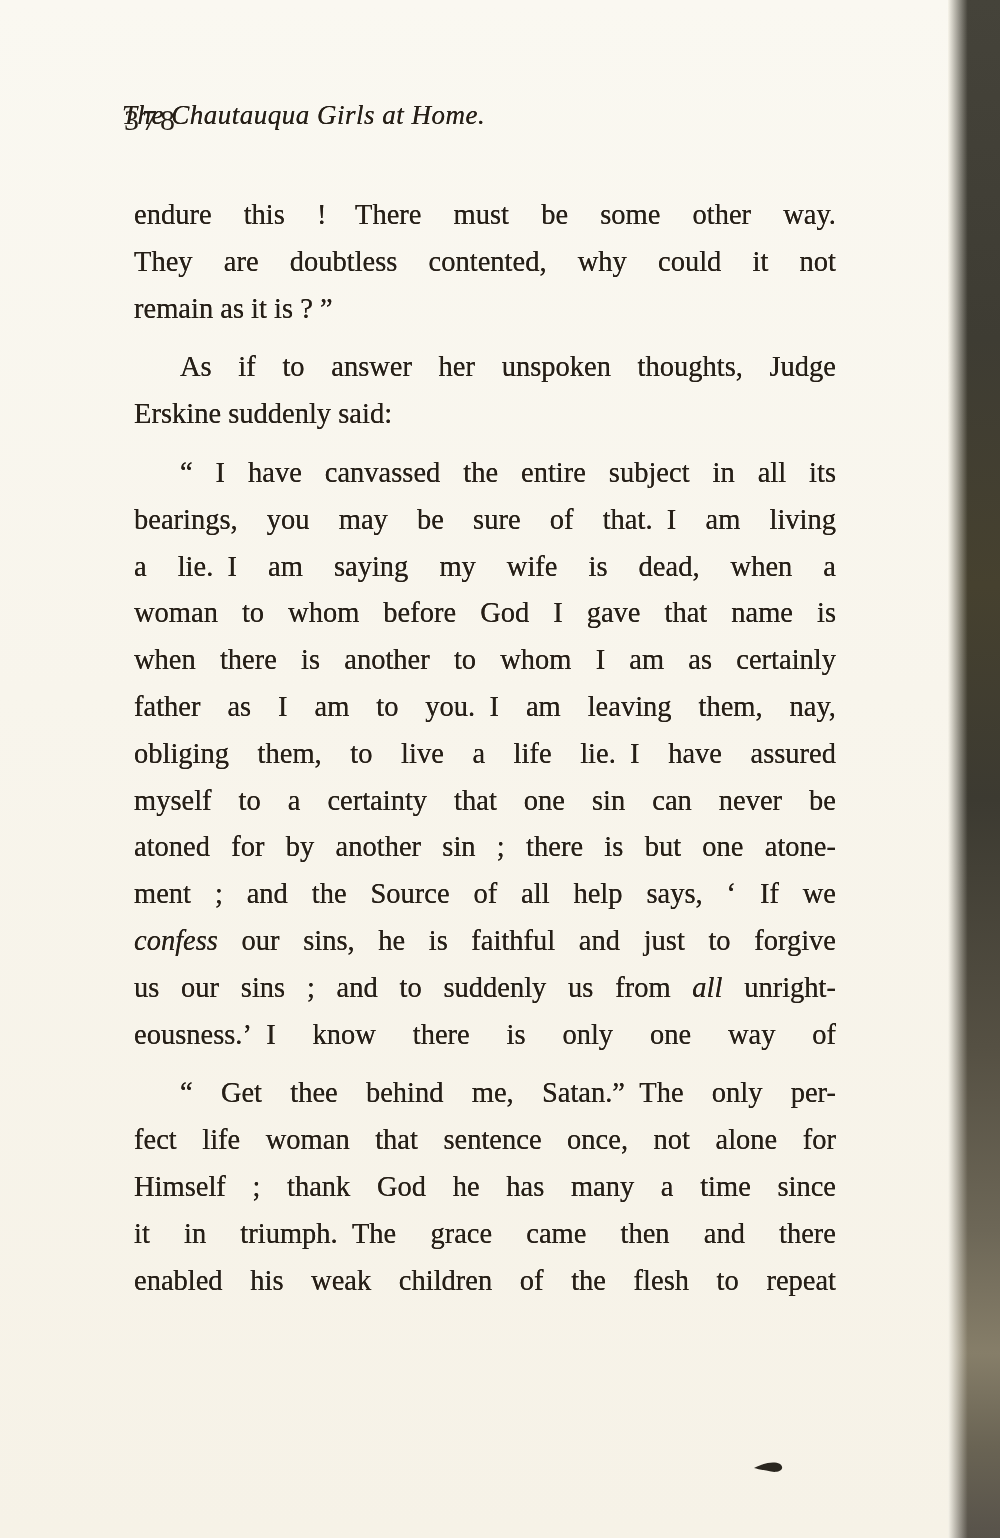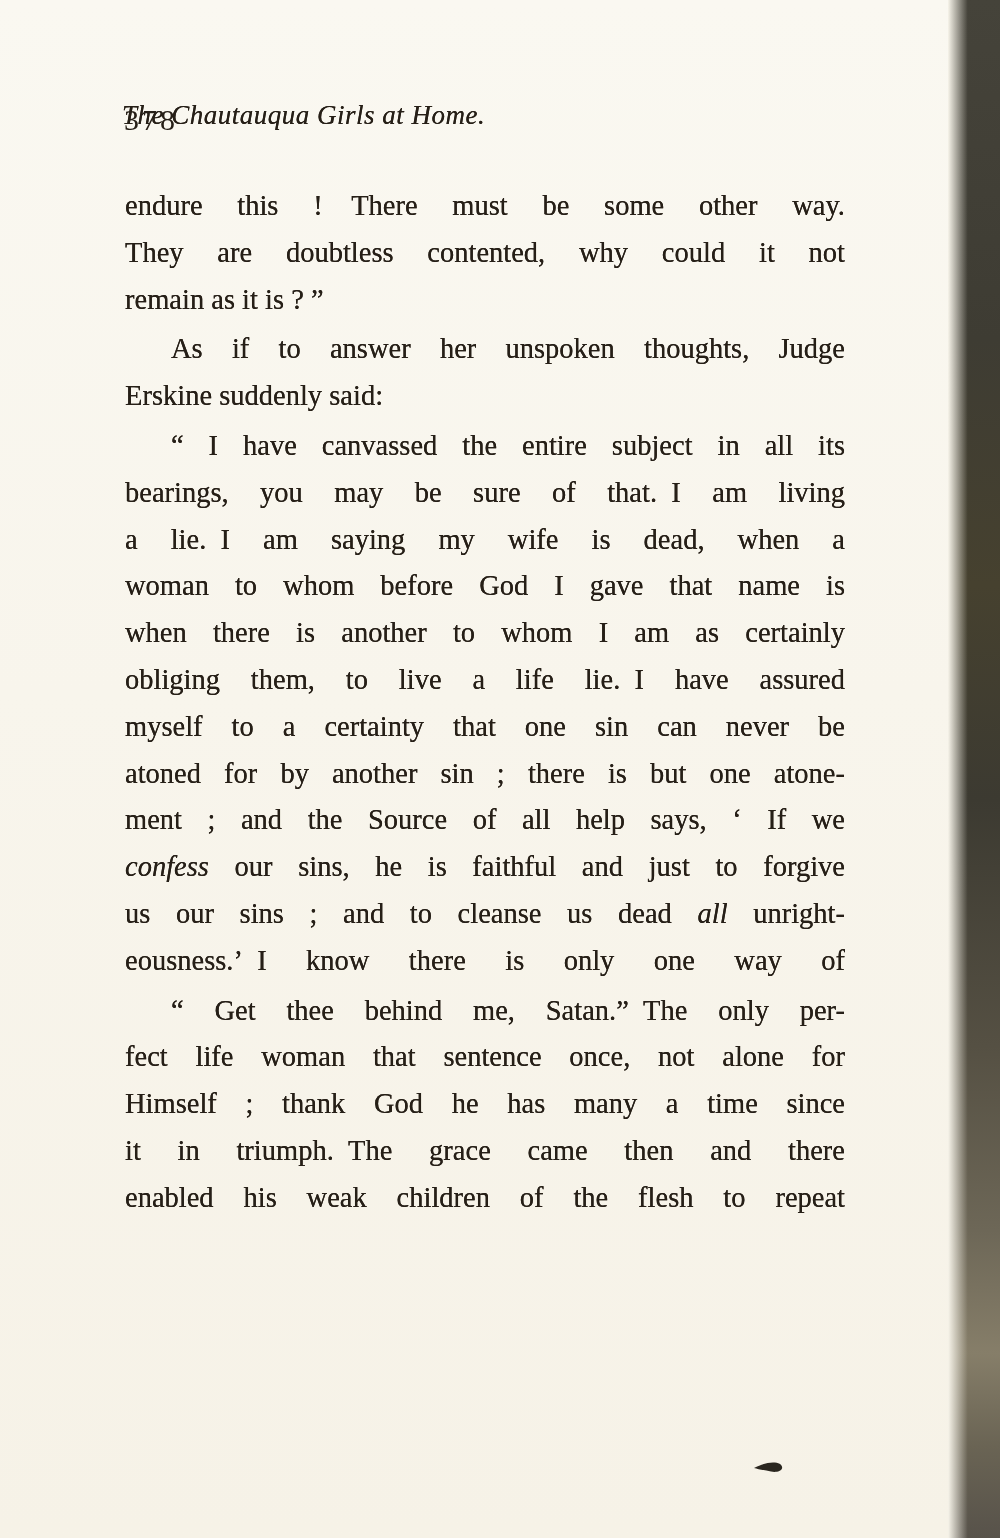--- a/index.html
+++ b/index.html
@@ -54,21 +54,21 @@
 
   .text-block {
     position: absolute;
     top: 180px;
     left: 122px;
     width: 726px;
     font-size: 28.5px;
     line-height: 46.8px;
     text-shadow: 0 0 0.45px currentColor;
   }
-  .paragraph { margin: 3px; }
+  .paragraph { margin: 12px; }
   .line {
     text-align: justify;
     text-align-last: justify;
     white-space: normal;
   }
   .line.last-left { text-align-last: left; }
   .line.first-indent { text-indent: 46px; }
   .em { font-style: italic; }
 
   .ink-mark {
@@ -98,26 +98,27 @@
       <div class="paragraph">
         <div class="line first-indent"><span>As if to answer her unspoken thoughts, Judge</span></div>
         <div class="line last-left"><span>Erskine suddenly said:</span></div>
       </div>
       <div class="paragraph">
         <div class="line first-indent"><span>“ I have canvassed the entire subject in all its</span></div>
         <div class="line"><span>bearings, you may be sure of that. I am living</span></div>
         <div class="line"><span>a lie. I am saying my wife is dead, when a</span></div>
         <div class="line"><span>woman to whom before God I gave that name is</span></div>
         <div class="line"><span>when there is another to whom I am as certainly</span></div>
+        <div class="line"><span>father as I am to you. I am leaving them, nay,</span></div>
         <div class="line"><span>obliging them, to live a life lie. I have assured</span></div>
         <div class="line"><span>myself to a certainty that one sin can never be</span></div>
         <div class="line"><span>atoned for by another sin ; there is but one atone-</span></div>
         <div class="line"><span>ment ; and the Source of all help says, ‘ If we</span></div>
         <div class="line"><span class="em">confess</span><span> our sins, he is faithful and just to forgive</span></div>
-        <div class="line"><span>us our sins ; and to cleanse us dead </span><span class="em">all</span><span> unright-</span></div>
+        <div class="line"><span>us our sins ; and to suddenly us from </span><span class="em">all</span><span> unright-</span></div>
         <div class="line"><span>eousness.’ I know there is only one way of</span></div>
       </div>
       <div class="paragraph">
         <div class="line first-indent"><span>“ Get thee behind me, Satan.” The only per-</span></div>
         <div class="line"><span>fect life woman that sentence once, not alone for</span></div>
         <div class="line"><span>Himself ; thank God he has many a time since</span></div>
         <div class="line"><span>it in triumph. The grace came then and there</span></div>
         <div class="line"><span>enabled his weak children of the flesh to repeat</span></div>
       </div>
     </div>

